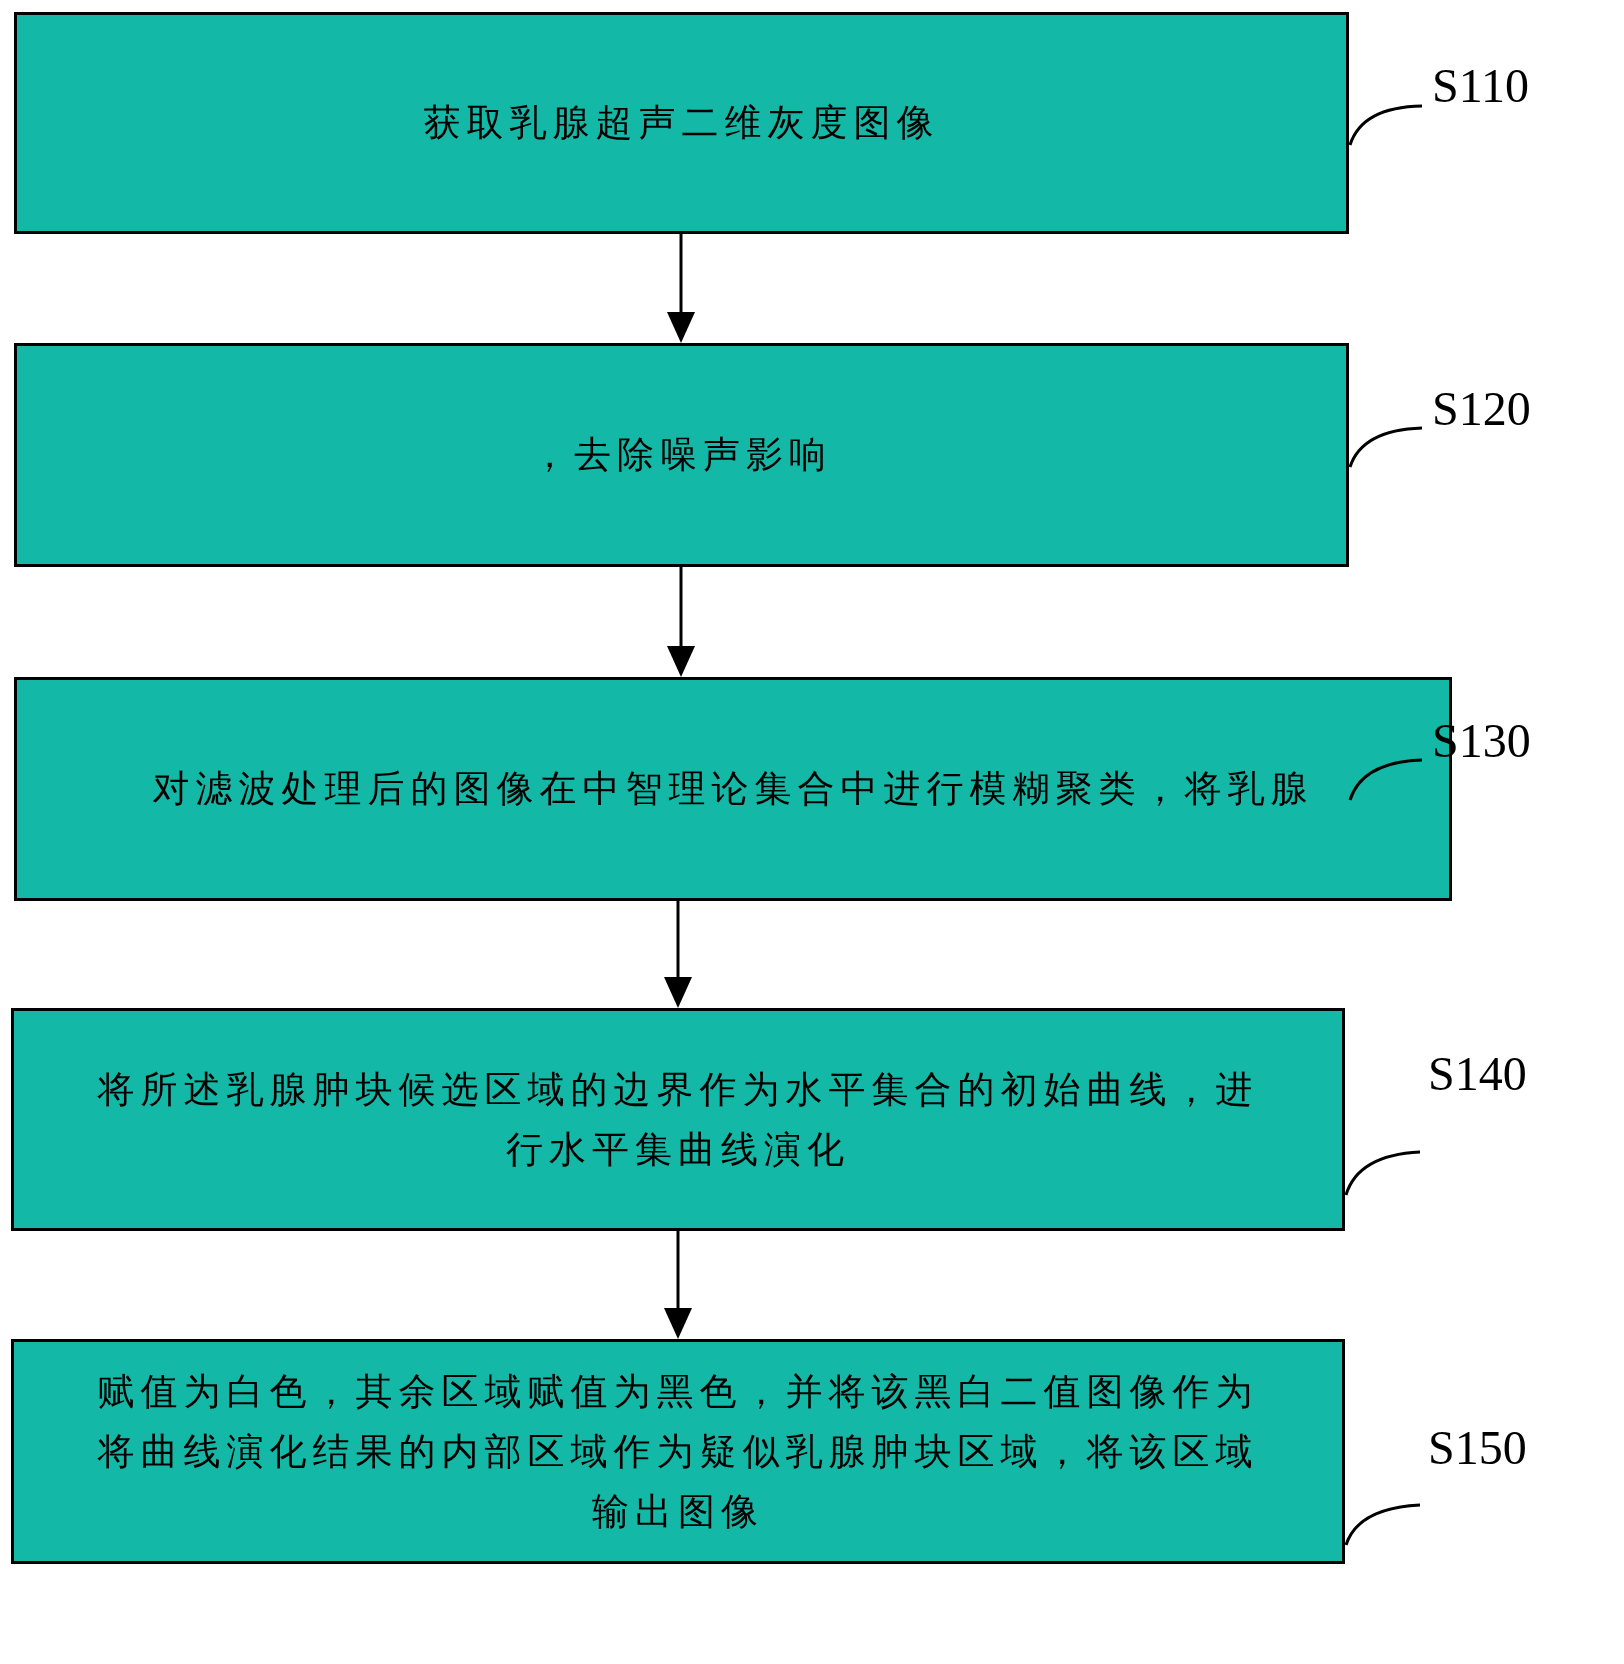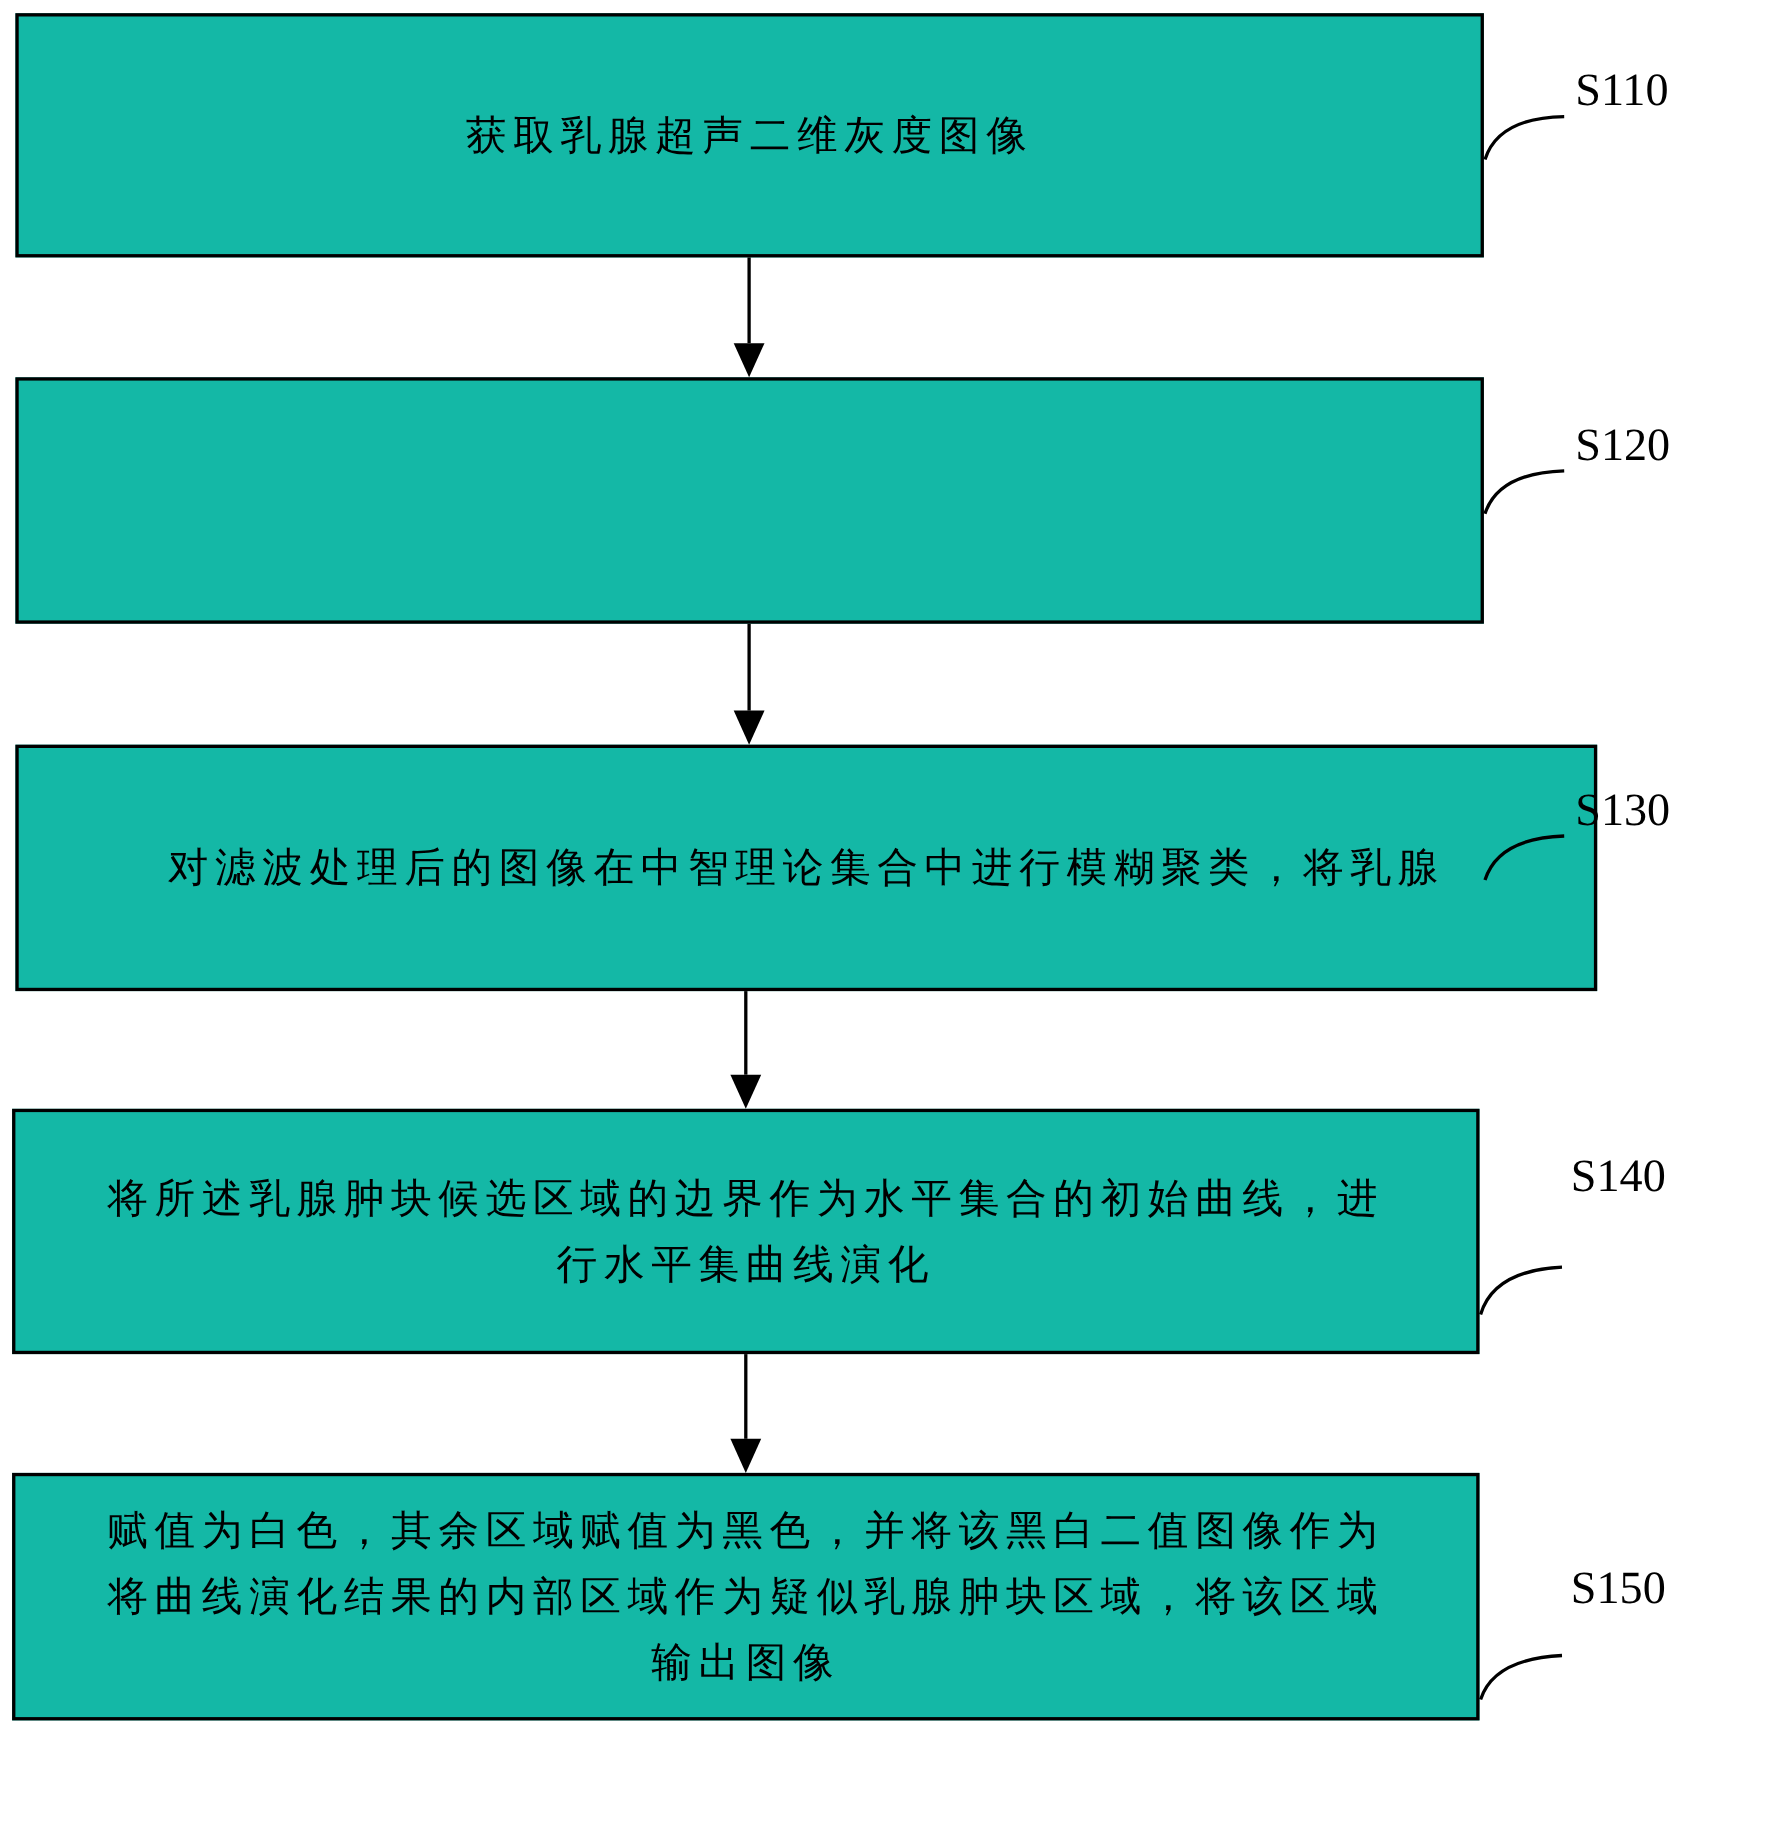--- a/index.html
+++ b/index.html
@@ -4,34 +4,35 @@
 <style>
   html, body { margin: 0; padding: 0; background: #ffffff; }
   body { width: 1624px; height: 1664px; position: relative; overflow: hidden;
          font-family: "DejaVu Serif", "Liberation Serif", serif; color: #000; }
   .box { position: absolute; border: 3px solid #000; box-sizing: border-box; background: #14b8a6;
          display: flex; align-items: center; justify-content: center; }
   .box-text { font-size: 37px; line-height: 60px; text-align: center; letter-spacing: 6px;
               padding: 0 24px; }
   .box-text span { display: block; }
   .label { position: absolute; font-family: "Liberation Serif", "DejaVu Serif", serif;
-           font-size: 42px; }
+           font-size: 48px; }
   svg.overlay { position: absolute; left: 0; top: 0; }
 </style>
 </head>
 <body>
 
 <div class="box" style="left:14px; top:12px; width:1335px; height:222px;">
   <div class="box-text">
     <span>获取乳腺超声二维灰度图像</span>
   </div>
 </div>
 
 <div class="box" style="left:14px; top:343px; width:1335px; height:224px;">
   <div class="box-text">
+    <span>，去除噪声影响</span>
   </div>
 </div>
 
 <div class="box" style="left:14px; top:677px; width:1438px; height:224px;">
   <div class="box-text">
     <span>对滤波处理后的图像在中智理论集合中进行模糊聚类，将乳腺</span>
   </div>
 </div>
 
 <div class="box" style="left:11px; top:1008px; width:1334px; height:223px;">

